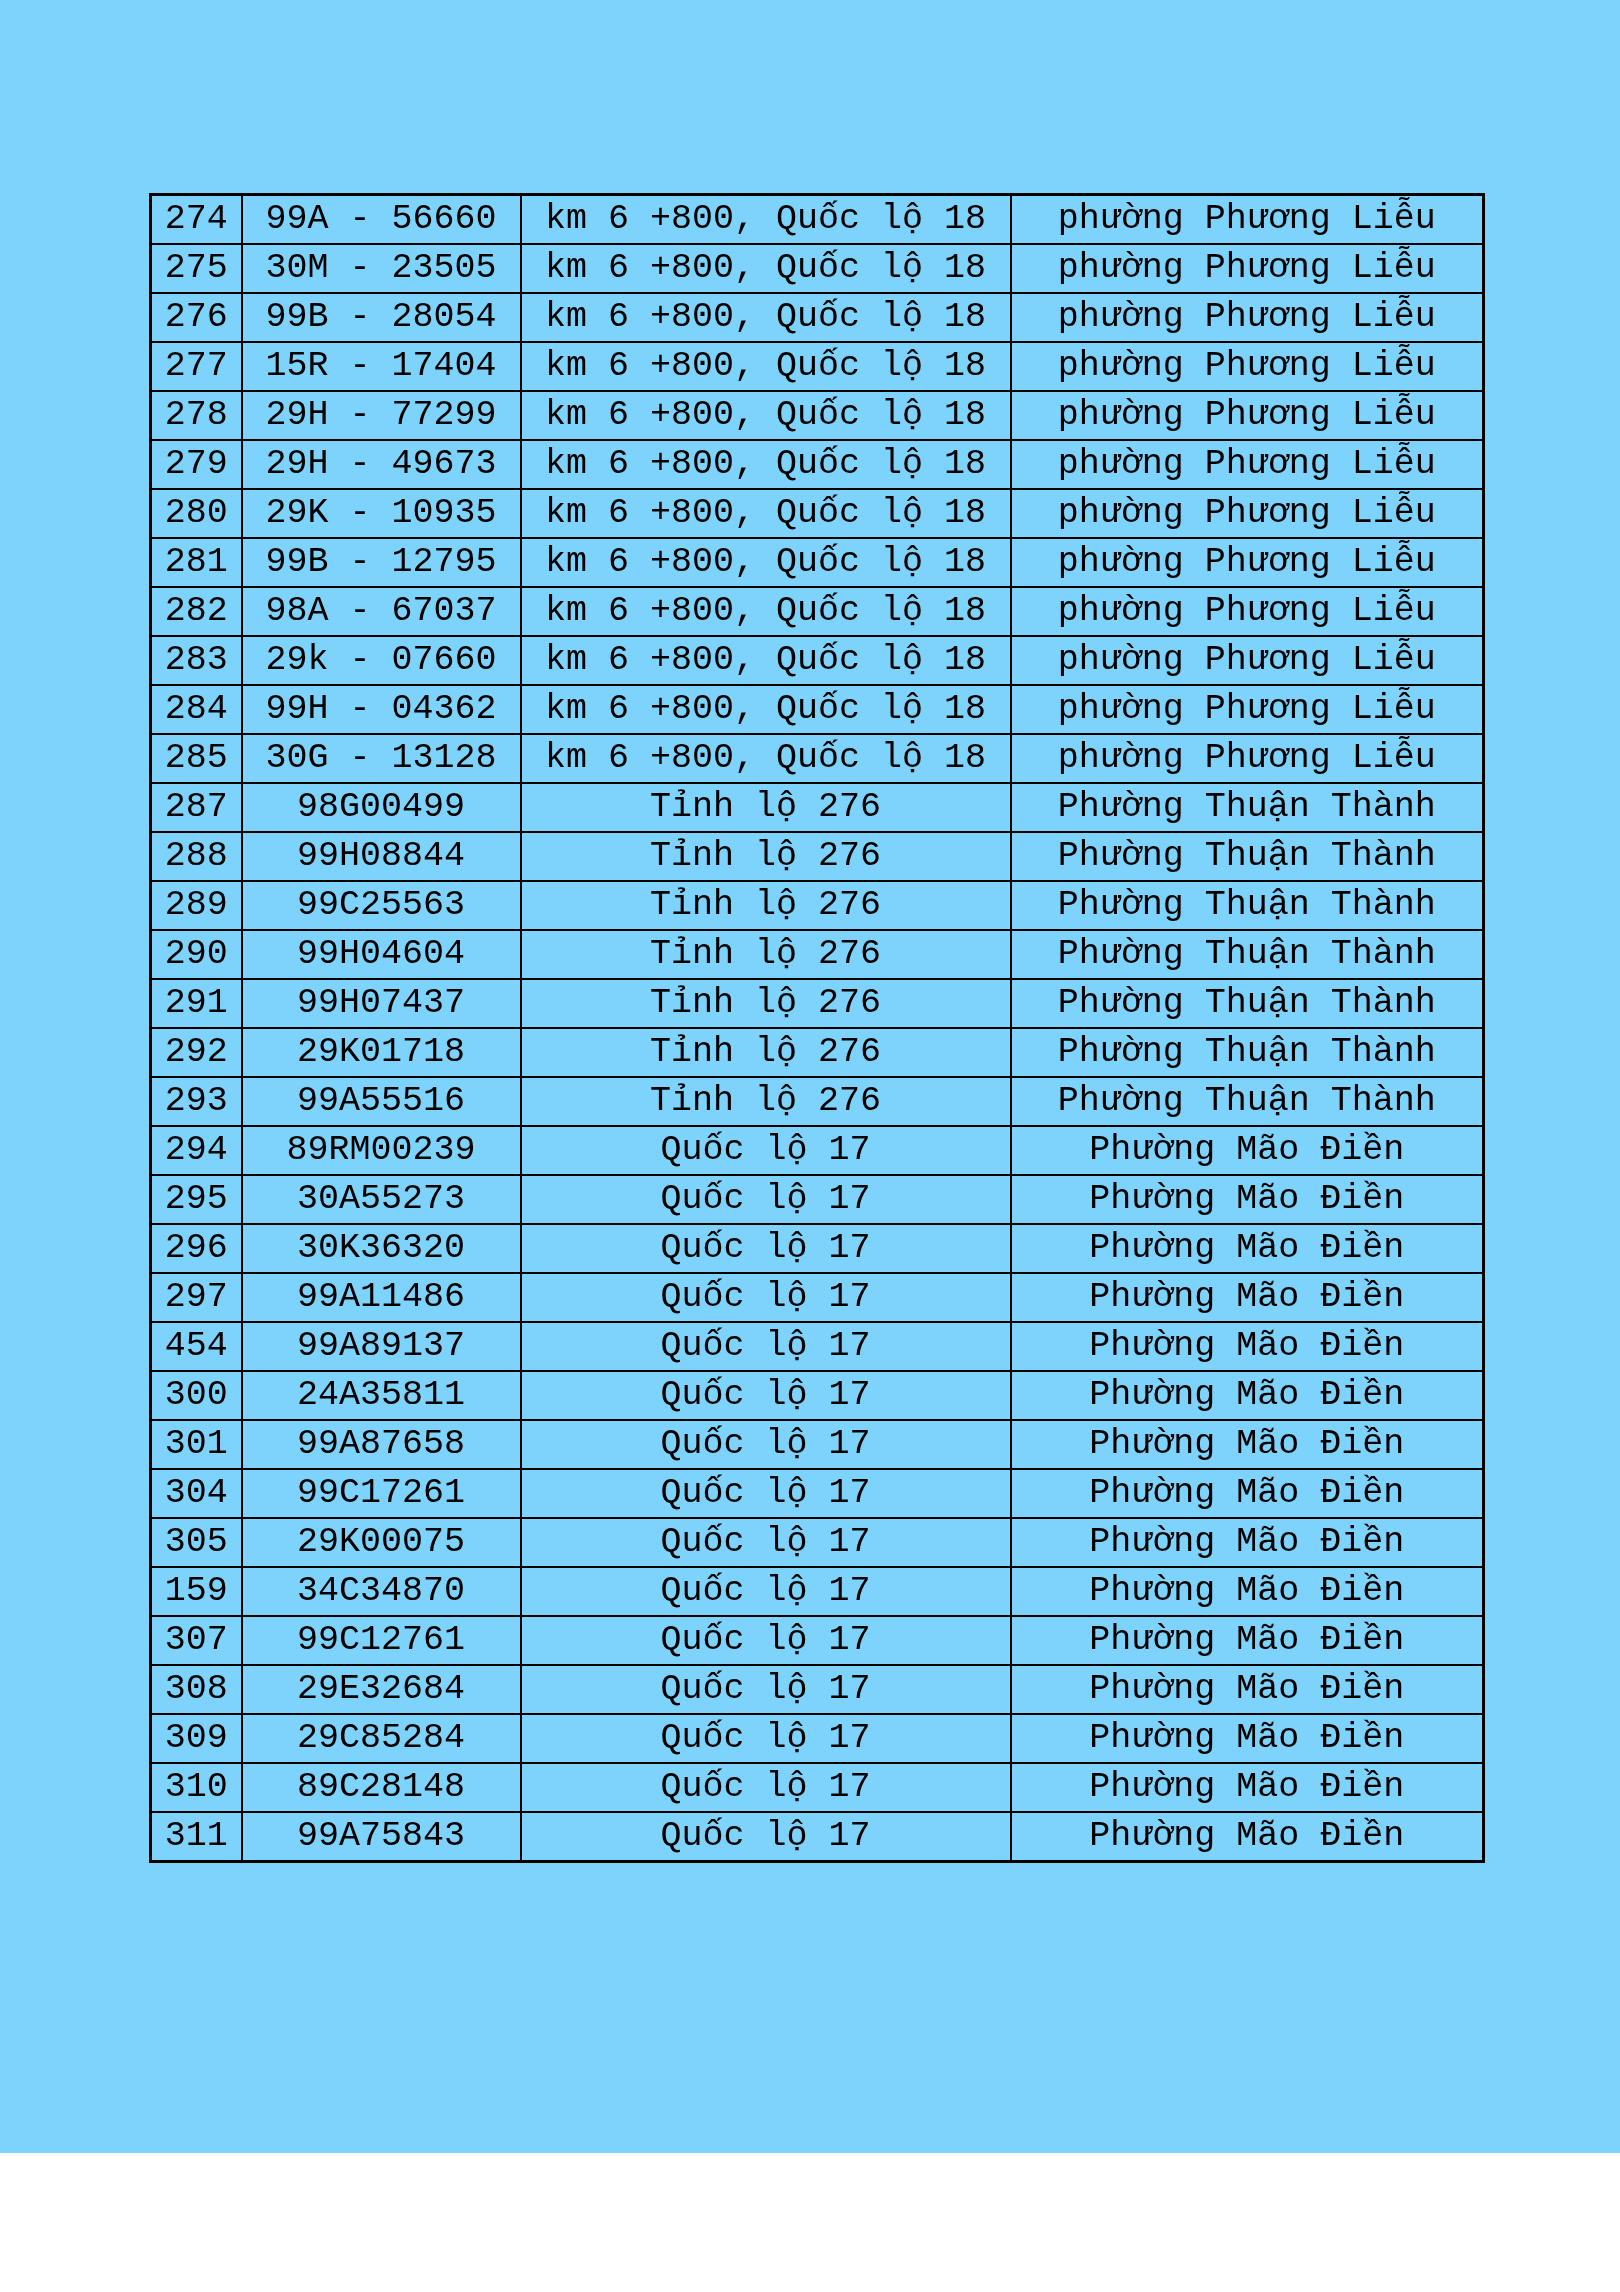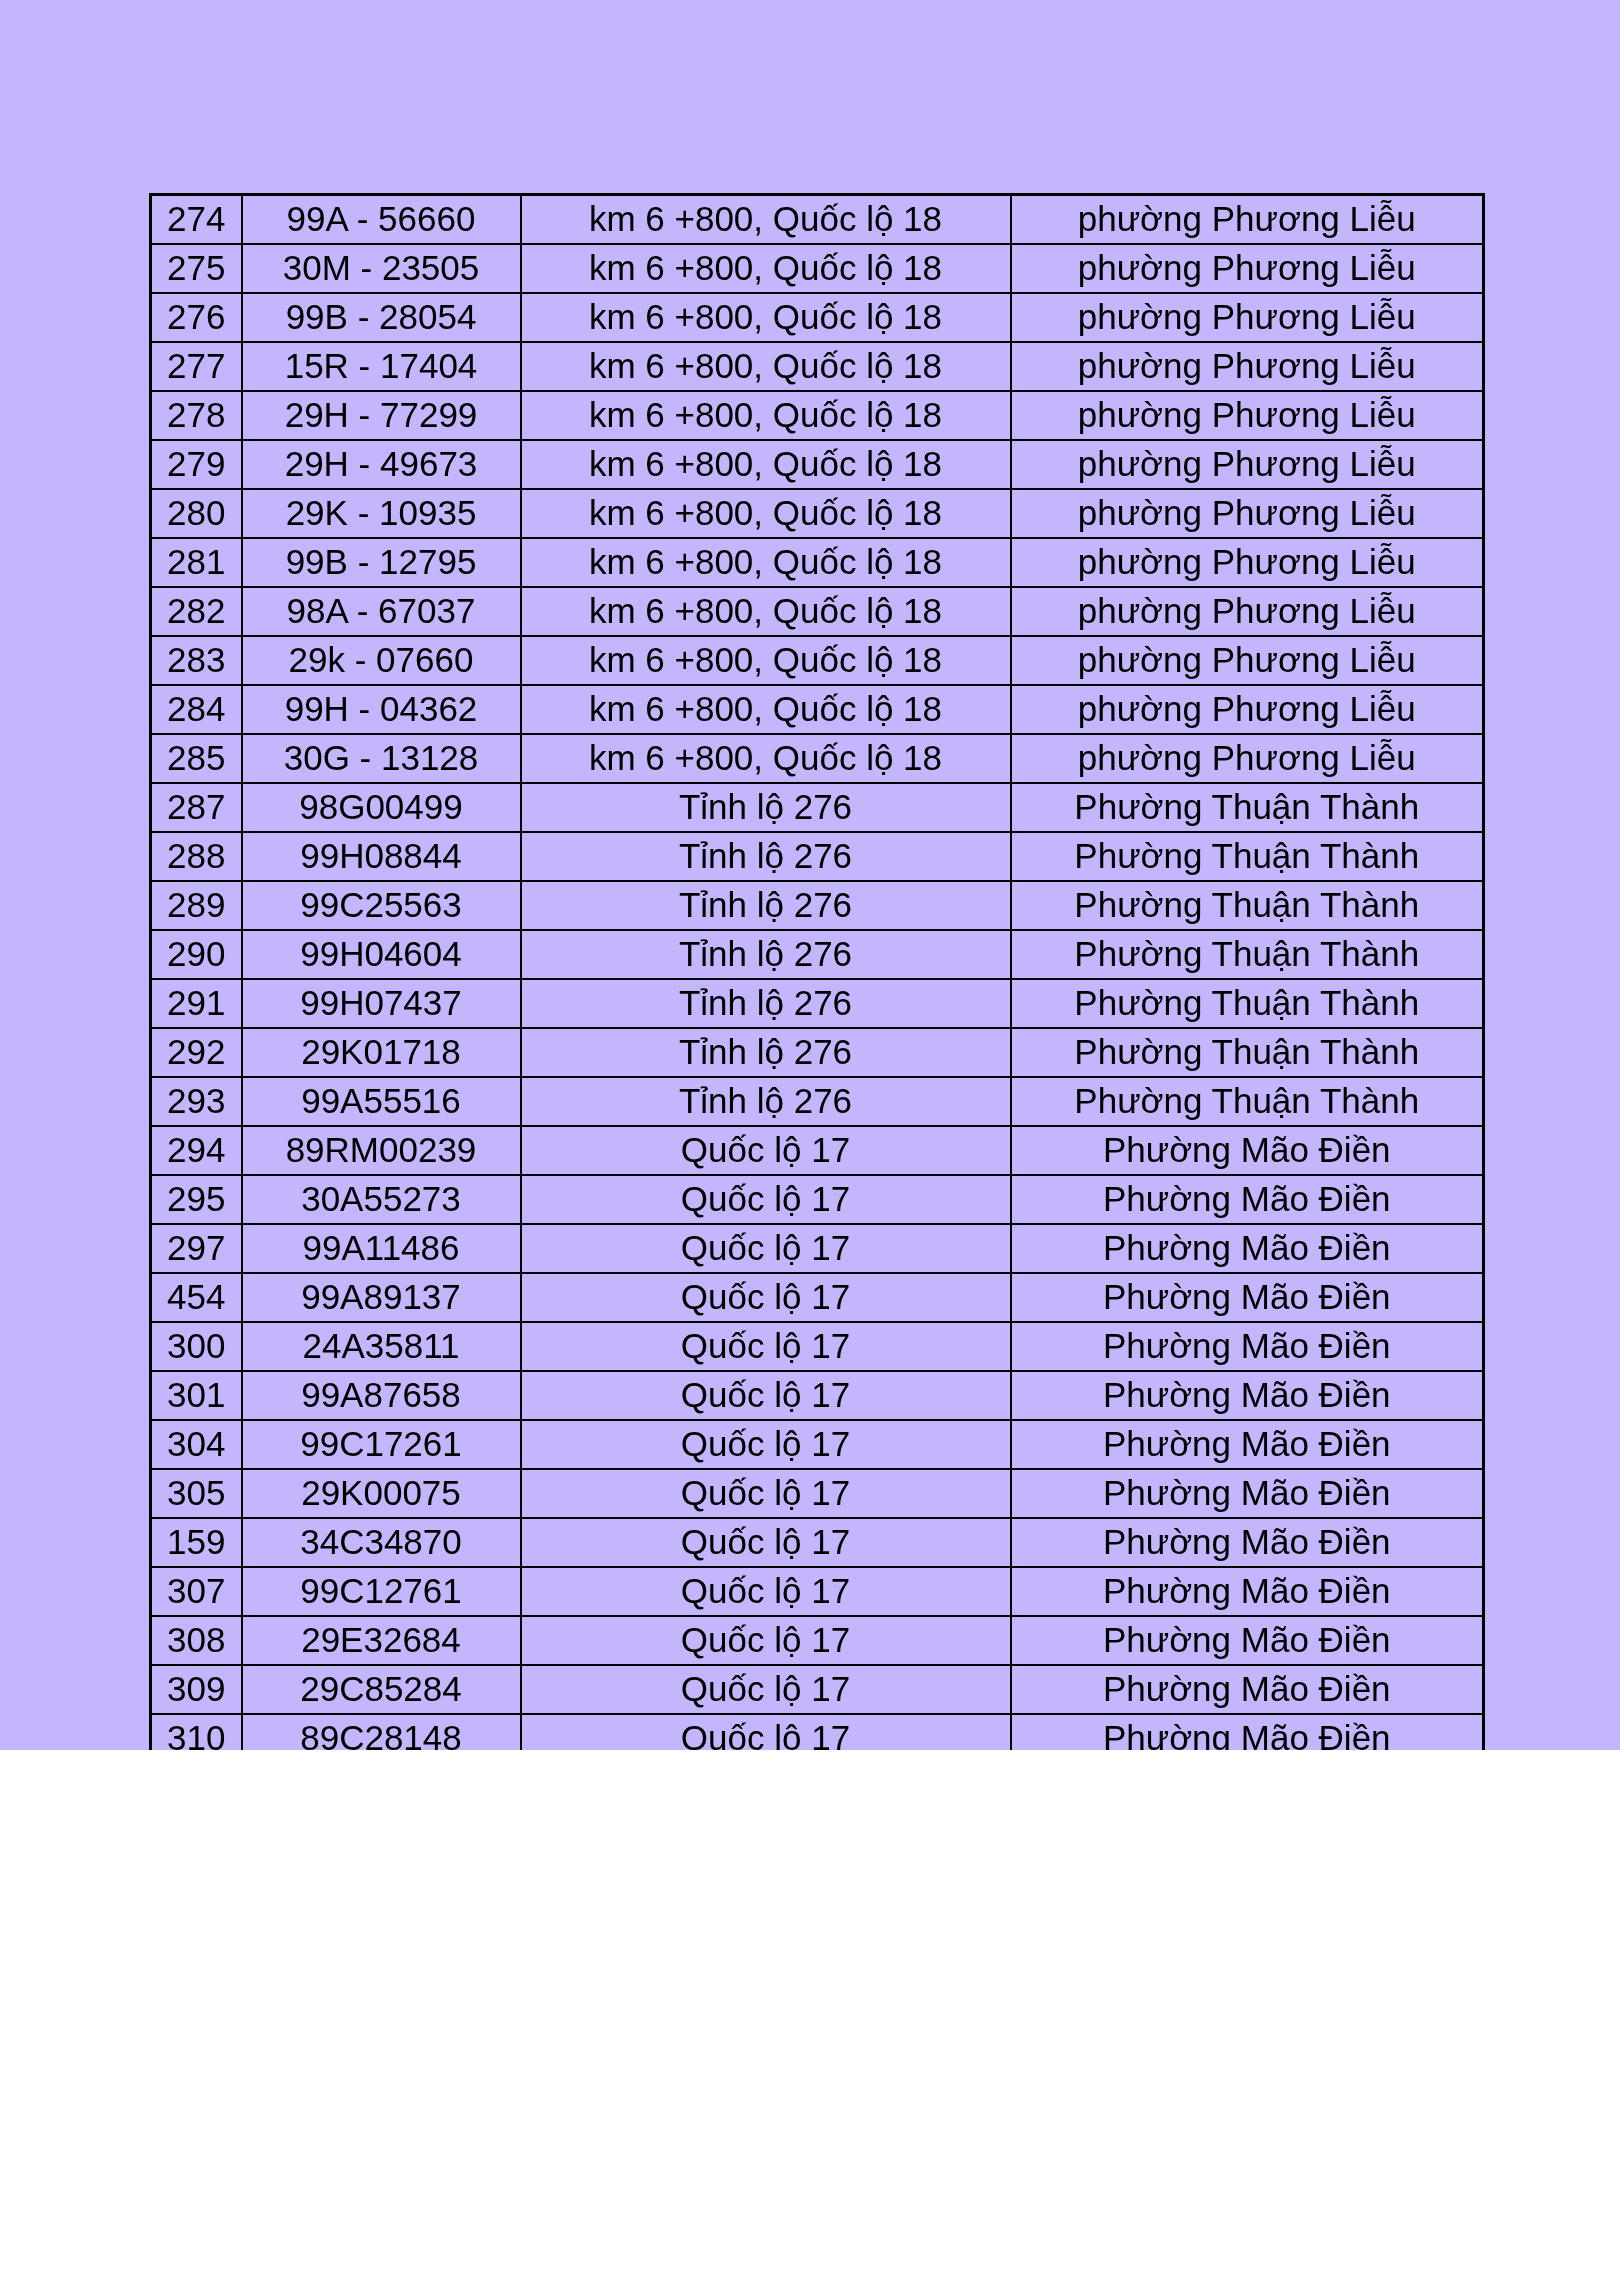--- a/index.html
+++ b/index.html
@@ -3,23 +3,23 @@
 <meta charset="utf-8">
 <style>
   html, body {
     margin: 0;
     padding: 0;
     background: #ffffff;
   }
   .page {
     position: relative;
     width: 1620px;
-    height: 1750px;
-    background: #c4b5fd;
-    font-family: Liberation Sans, sans-serif;
+    height: 2153px;
+    background: #7dd3fc;
+    font-family: Liberation Mono, monospace;
     color: #000000;
     overflow: hidden;
   }
   table.plate-table {
     position: absolute;
     left: 149px;
     top: 193px;
     width: 1334px;
     border-collapse: collapse;
     table-layout: fixed;
@@ -194,20 +194,26 @@
     <td>Phường Mão Điền</td>
   </tr>
 
   <tr>
     <td>295</td>
     <td>30A55273</td>
     <td>Quốc lộ 17</td>
     <td>Phường Mão Điền</td>
   </tr>
 
+  <tr>
+    <td>296</td>
+    <td>30K36320</td>
+    <td>Quốc lộ 17</td>
+    <td>Phường Mão Điền</td>
+  </tr>
 
   <tr>
     <td>297</td>
     <td>99A11486</td>
     <td>Quốc lộ 17</td>
     <td>Phường Mão Điền</td>
   </tr>
 
 
   <tr>

